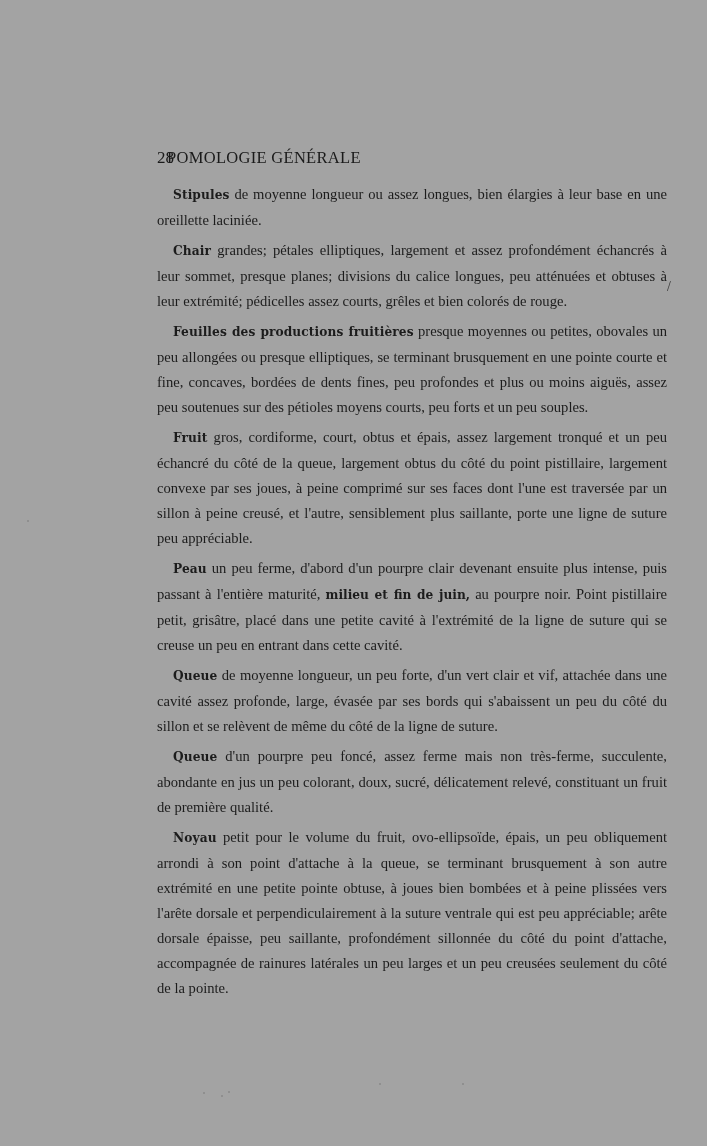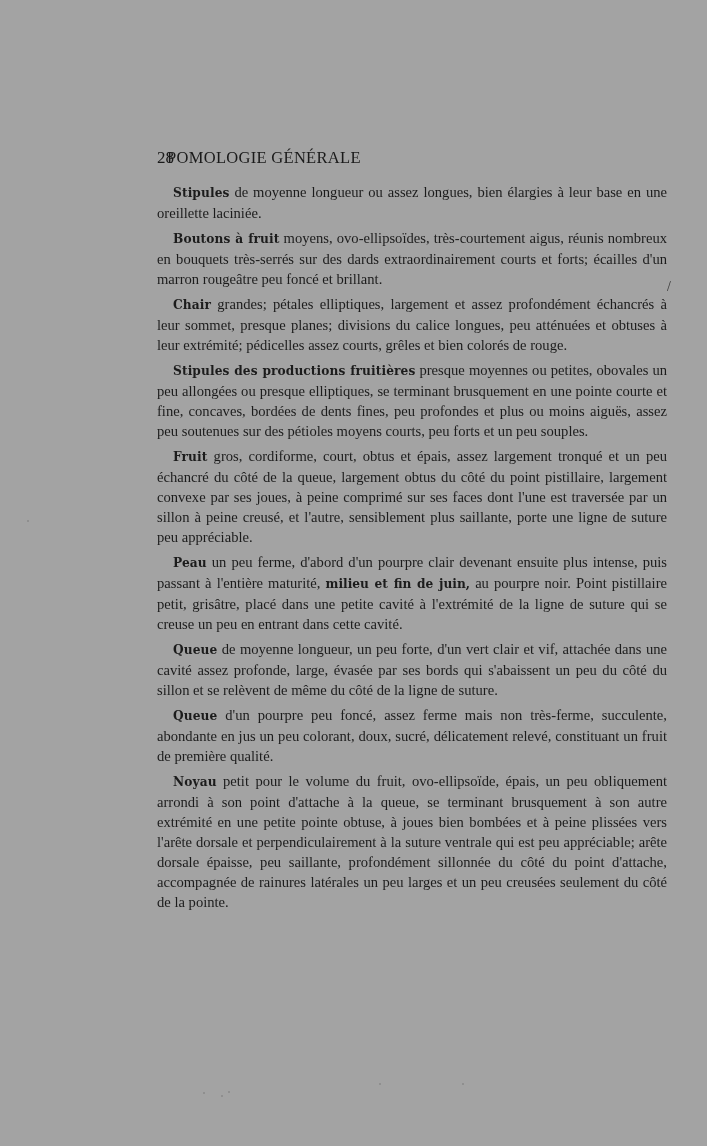--- a/index.html
+++ b/index.html
@@ -3,44 +3,43 @@
   <meta charset="utf-8">
   <style>
     html, body { margin: 0; padding: 0; background: #ffffff; }
     body { width: 707px; height: 1146px; position: relative; overflow: hidden; }
     .page { position: absolute; left: 0; top: 0; width: 707px; height: 1146px; background: #a3a3a3; }
     .header { position: absolute; top: 148px; left: 157px; width: 510px; height: 20px;
       font-family: "Liberation Serif", serif; color: #1a1a1a; }
     .page-number { position: absolute; left: 0; top: 0; font-size: 17px; }
     .running-head { position: absolute; left: 0; right: 0; font-size: 16.5px; letter-spacing: 0.3px; padding-left: 10px; }
     .body { position: absolute; top: 182px; left: 157px; width: 510px;
-      font-family: "Liberation Serif", serif; font-size: 14.6px; line-height: 20px; color: #1c1c1c;
+      font-family: "Liberation Serif", serif; font-size: 14.6px; line-height: 25px; color: #1c1c1c;
       text-align: justify; }
     .para { margin: 0 0 5px 0; text-indent: 16px; }
     .lead { font-family: "DejaVu Serif", serif; font-weight: bold; font-size: 12.2px; letter-spacing: 0.1px; }
     .inline-bold { font-family: "DejaVu Serif", serif; font-weight: bold; font-size: 12.2px; }
     .speck { position: absolute; width: 2px; height: 2px; background: #888; border-radius: 1px; }
     .margin-mark { position: absolute; left: 667px; top: 279px; font-family: "Liberation Serif", serif; font-size: 14px; color: #333; }
   </style>
 </head>
 <body>
 
 <div class="page">
   <div class="header">
     <span class="page-number">28</span>
     <div class="running-head">POMOLOGIE GÉNÉRALE</div>
   </div>
 
   <div class="margin-mark">/</div>
 
   <div class="body">
     <p class="para"><span class="lead">Stipules</span><span> de moyenne longueur ou assez longues, bien élargies à leur base en une oreillette laciniée.</span></p>
-    <p class="para"><span class="lead">Boutons à fruit</span><span> moyens, ovo-ellipsoïdes, très-courtement aigus, réunis nombreux en bouquets très-serrés sur des dards extraordinairement courts et forts; écailles d'un marron rougeâtre peu foncé et brillant.</span></p>
     <p class="para"><span class="lead">Chair</span><span> grandes; pétales elliptiques, largement et assez profondément échancrés à leur sommet, presque planes; divisions du calice longues, peu atténuées et obtuses à leur extrémité; pédicelles assez courts, grêles et bien colorés de rouge.</span></p>
-    <p class="para"><span class="lead">Stipules des productions fruitières</span><span> presque moyennes ou petites, obovales un peu allongées ou presque elliptiques, se terminant brusquement en une pointe courte et fine, concaves, bordées de dents fines, peu profondes et plus ou moins aiguës, assez peu soutenues sur des pétioles moyens courts, peu forts et un peu souples.</span></p>
+    <p class="para"><span class="lead">Feuilles des productions fruitières</span><span> presque moyennes ou petites, obovales un peu allongées ou presque elliptiques, se terminant brusquement en une pointe courte et fine, concaves, bordées de dents fines, peu profondes et plus ou moins aiguës, assez peu soutenues sur des pétioles moyens courts, peu forts et un peu souples.</span></p>
     <p class="para"><span class="lead">Fruit</span><span> gros, cordiforme, court, obtus et épais, assez largement tronqué et un peu échancré du côté de la queue, largement obtus du côté du point pistillaire, largement convexe par ses joues, à peine comprimé sur ses faces dont l'une est traversée par un sillon à peine creusé, et l'autre, sensiblement plus saillante, porte une ligne de suture peu appréciable.</span></p>
     <p class="para"><span class="lead">Peau</span><span> un peu ferme, d'abord d'un pourpre clair devenant ensuite plus intense, puis passant à l'entière maturité, </span><span class="inline-bold">milieu et fin de juin,</span><span> au pourpre noir. Point pistillaire petit, grisâtre, placé dans une petite cavité à l'extrémité de la ligne de suture qui se creuse un peu en entrant dans cette cavité.</span></p>
     <p class="para"><span class="lead">Queue</span><span> de moyenne longueur, un peu forte, d'un vert clair et vif, attachée dans une cavité assez profonde, large, évasée par ses bords qui s'abaissent un peu du côté du sillon et se relèvent de même du côté de la ligne de suture.</span></p>
     <p class="para"><span class="lead">Queue</span><span> d'un pourpre peu foncé, assez ferme mais non très-ferme, succulente, abondante en jus un peu colorant, doux, sucré, délicatement relevé, constituant un fruit de première qualité.</span></p>
     <p class="para"><span class="lead">Noyau</span><span> petit pour le volume du fruit, ovo-ellipsoïde, épais, un peu obliquement arrondi à son point d'attache à la queue, se terminant brusquement à son autre extrémité en une petite pointe obtuse, à joues bien bombées et à peine plissées vers l'arête dorsale et perpendiculairement à la suture ventrale qui est peu appréciable; arête dorsale épaisse, peu saillante, profondément sillonnée du côté du point d'attache, accompagnée de rainures latérales un peu larges et un peu creusées seulement du côté de la pointe.</span></p>
   </div>
 
   <div class="speck" style="left:203px;top:1092px;"></div>
   <div class="speck" style="left:221px;top:1095px;"></div>
   <div class="speck" style="left:228px;top:1091px;"></div>

